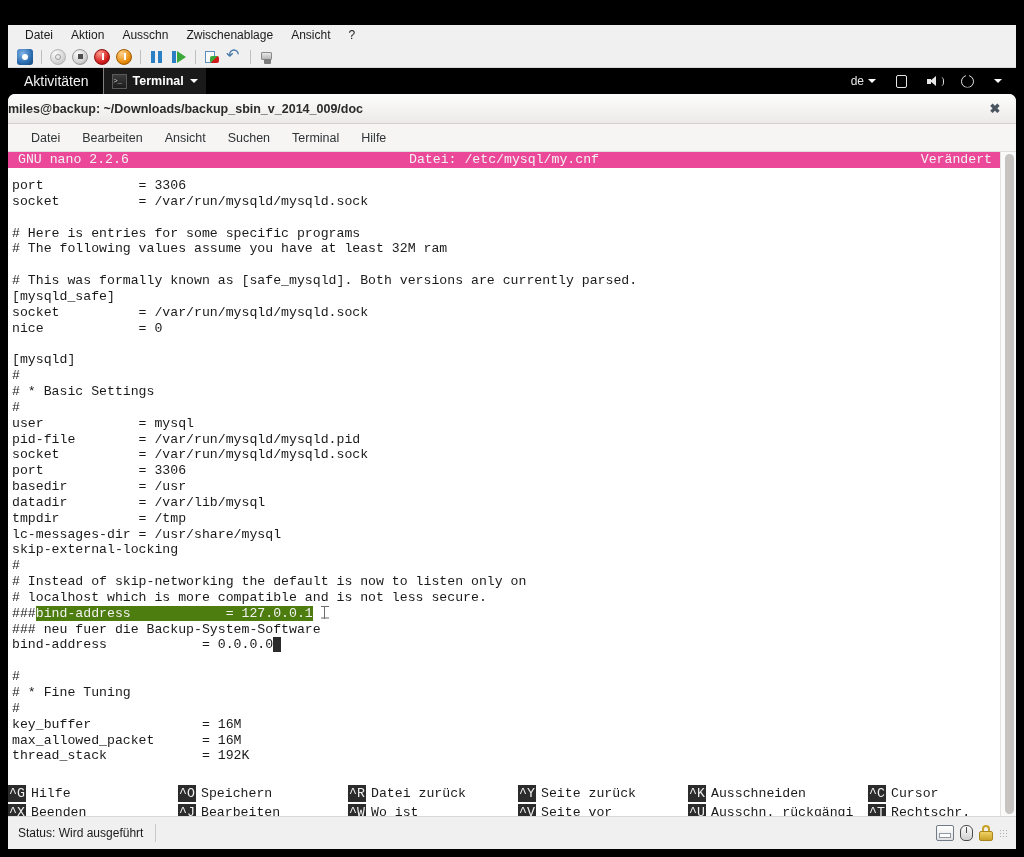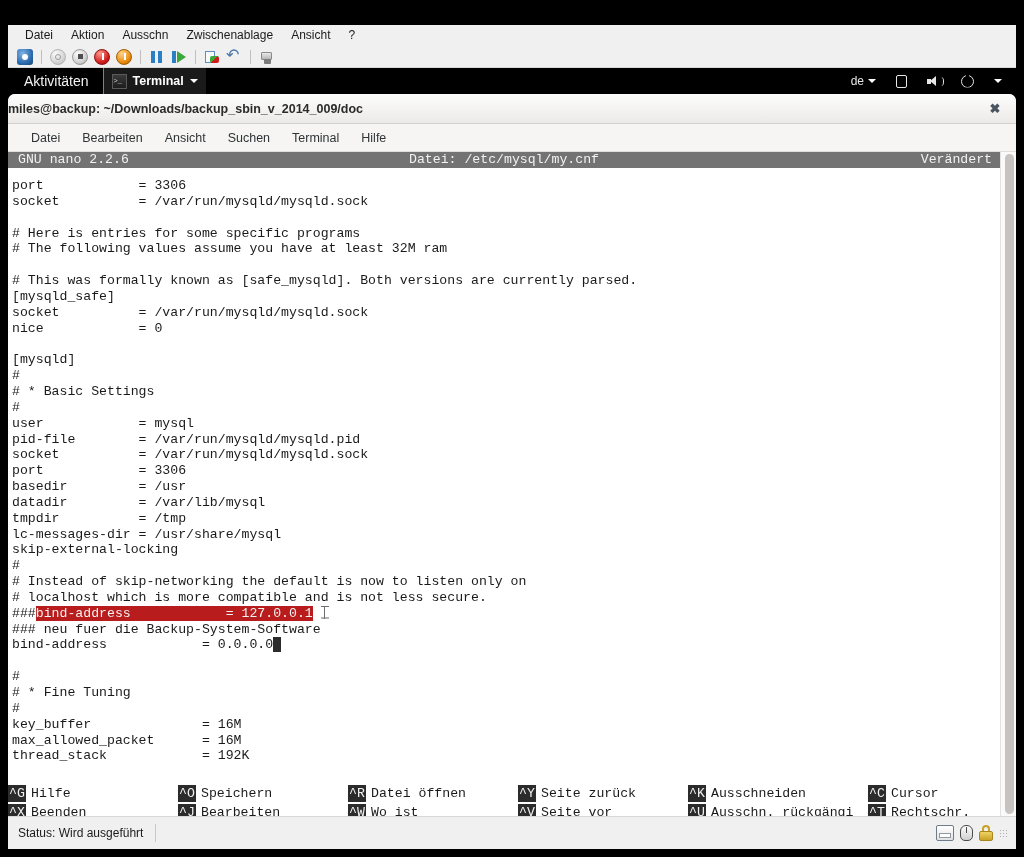--- a/index.html
+++ b/index.html
@@ -210,37 +210,37 @@
   .nano {
     position: absolute; left: 0; top: 0;
     width: 992px; height: 670px;
     font-family: "Liberation Mono", "DejaVu Sans Mono", monospace;
     font-size: 13.2px;
     line-height: 15.85px;
     color: #1a1a1a;
     box-sizing: border-box;
   }
   .nano-header {
-    background: #737373; color: #f2f2f2;
+    background: #ec4899; color: #f2f2f2;
     height: 16px; line-height: 16px;
     display: flex; align-items: center;
     white-space: pre;
     font-size: 13.2px;
   }
   .nano-header .h-left { padding-left: 10px; }
   .nano-header .h-mid { position:absolute; left:0; width:992px; text-align:center; }
   .nano-header .h-right { margin-left: auto; padding-right: 8px; }
   .nano-text {
     padding: 10px 0 0 4px;
     white-space: pre;
     height: 582px;
     box-sizing: border-box;
   }
   .nano-text .ln { height: 15.85px; }
-  .sel { background: #b91c1c; color: #f2f2f2; }
+  .sel { background: #4d7c0f; color: #f2f2f2; }
   .cursor-block { background: #2b2b2b; color: #f2f2f2; }
   .ibeam {
     display: inline-block; position: relative; width: 8px; height: 13px;
     vertical-align: -2px;
   }
   .ibeam:before {
     content:""; position:absolute; left:3px; top:0; width:1.5px; height:13px; background:#6d6d6d;
   }
   .ibeam:after {
     content:""; position:absolute; left:0; top:0; width:8px; height:1.5px; background:#6d6d6d;
@@ -402,21 +402,21 @@
           <span class="h-mid">Datei: /etc/mysql/my.cnf</span>
           <span class="h-right">Verändert</span>
         </div>
 
         <div class="nano-text" id="nano-text"><div class="ln ">port            = 3306</div><div class="ln ">socket          = /var/run/mysqld/mysqld.sock</div><div class="ln ">&nbsp;</div><div class="ln "># Here is entries for some specific programs</div><div class="ln "># The following values assume you have at least 32M ram</div><div class="ln ">&nbsp;</div><div class="ln "># This was formally known as [safe_mysqld]. Both versions are currently parsed.</div><div class="ln ">[mysqld_safe]</div><div class="ln ">socket          = /var/run/mysqld/mysqld.sock</div><div class="ln ">nice            = 0</div><div class="ln ">&nbsp;</div><div class="ln ">[mysqld]</div><div class="ln ">#</div><div class="ln "># * Basic Settings</div><div class="ln ">#</div><div class="ln ">user            = mysql</div><div class="ln ">pid-file        = /var/run/mysqld/mysqld.pid</div><div class="ln ">socket          = /var/run/mysqld/mysqld.sock</div><div class="ln ">port            = 3306</div><div class="ln ">basedir         = /usr</div><div class="ln ">datadir         = /var/lib/mysql</div><div class="ln ">tmpdir          = /tmp</div><div class="ln ">lc-messages-dir = /usr/share/mysql</div><div class="ln ">skip-external-locking</div><div class="ln ">#</div><div class="ln "># Instead of skip-networking the default is now to listen only on</div><div class="ln "># localhost which is more compatible and is not less secure.</div><div class="ln "><span>###</span><span class="sel">bind-address            = 127.0.0.1</span> <span class="ibeam"></span></div><div class="ln ">### neu fuer die Backup-System-Software</div><div class="ln "><span>bind-address            = 0.0.0.0</span><span class="cursor-block"> </span></div><div class="ln ">&nbsp;</div><div class="ln ">#</div><div class="ln "># * Fine Tuning</div><div class="ln ">#</div><div class="ln ">key_buffer              = 16M</div><div class="ln ">max_allowed_packet      = 16M</div><div class="ln ">thread_stack            = 192K</div></div>
 
         <div class="nano-shortcuts" id="nano-shortcuts">
             <div class="sc-row">
               <div class="sc-cell" style="width: 170px;"><span class="sc-key">^G</span><span class="sc-lab">Hilfe</span></div>
               <div class="sc-cell" style="width: 170px;"><span class="sc-key">^O</span><span class="sc-lab">Speichern</span></div>
-              <div class="sc-cell" style="width: 170px;"><span class="sc-key">^R</span><span class="sc-lab">Datei öffnen</span></div>
+              <div class="sc-cell" style="width: 170px;"><span class="sc-key">^R</span><span class="sc-lab">Datei zurück</span></div>
               <div class="sc-cell" style="width: 170px;"><span class="sc-key">^Y</span><span class="sc-lab">Seite zurück</span></div>
               <div class="sc-cell" style="width: 180px;"><span class="sc-key">^K</span><span class="sc-lab">Ausschneiden</span></div>
               <div class="sc-cell" style="width: 130px;"><span class="sc-key">^C</span><span class="sc-lab">Cursor</span></div>
             </div>
             <div class="sc-row">
               <div class="sc-cell" style="width: 170px;"><span class="sc-key">^X</span><span class="sc-lab">Beenden</span></div>
               <div class="sc-cell" style="width: 170px;"><span class="sc-key">^J</span><span class="sc-lab">Bearbeiten</span></div>
               <div class="sc-cell" style="width: 170px;"><span class="sc-key">^W</span><span class="sc-lab">Wo ist</span></div>
               <div class="sc-cell" style="width: 170px;"><span class="sc-key">^V</span><span class="sc-lab">Seite vor</span></div>
               <div class="sc-cell" style="width: 180px;"><span class="sc-key">^U</span><span class="sc-lab">Ausschn. rückgängi</span></div>

